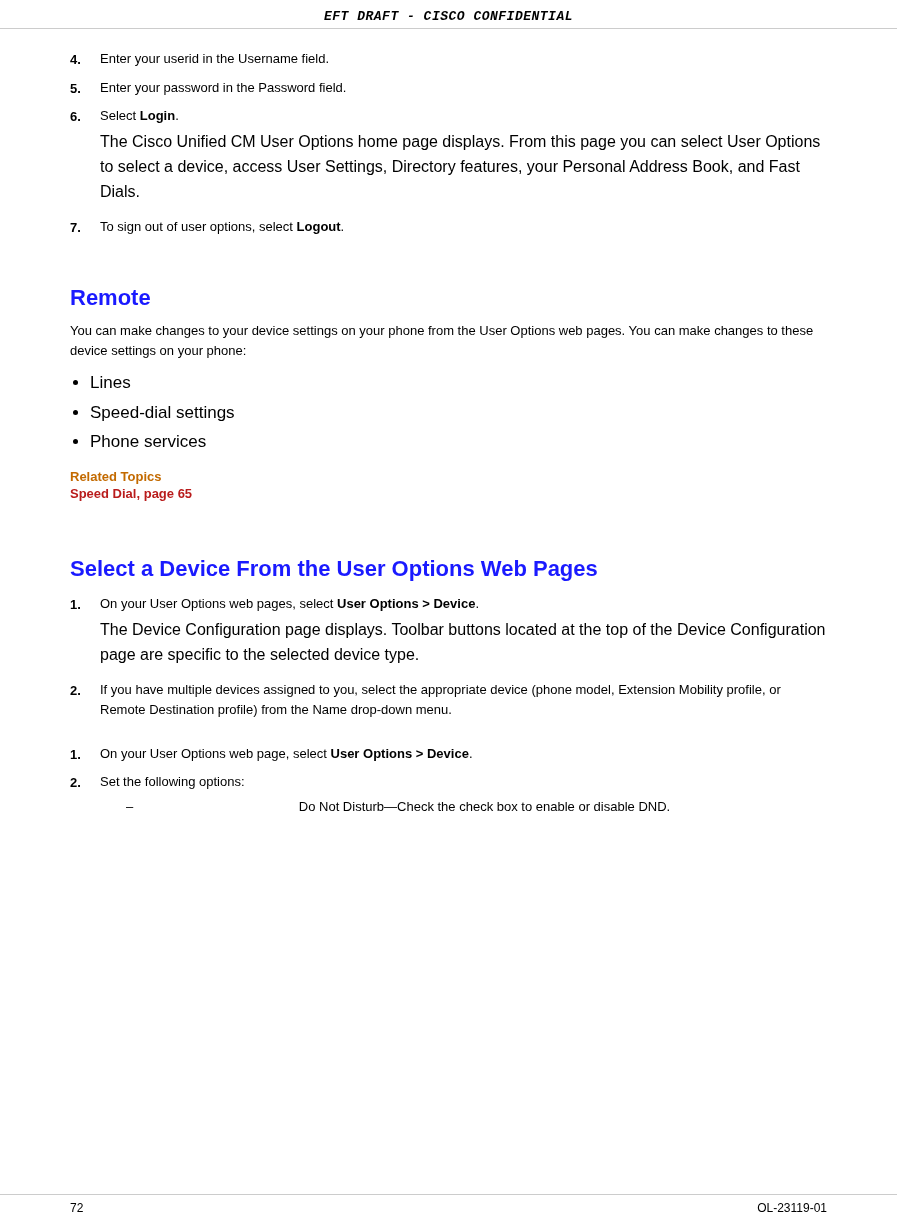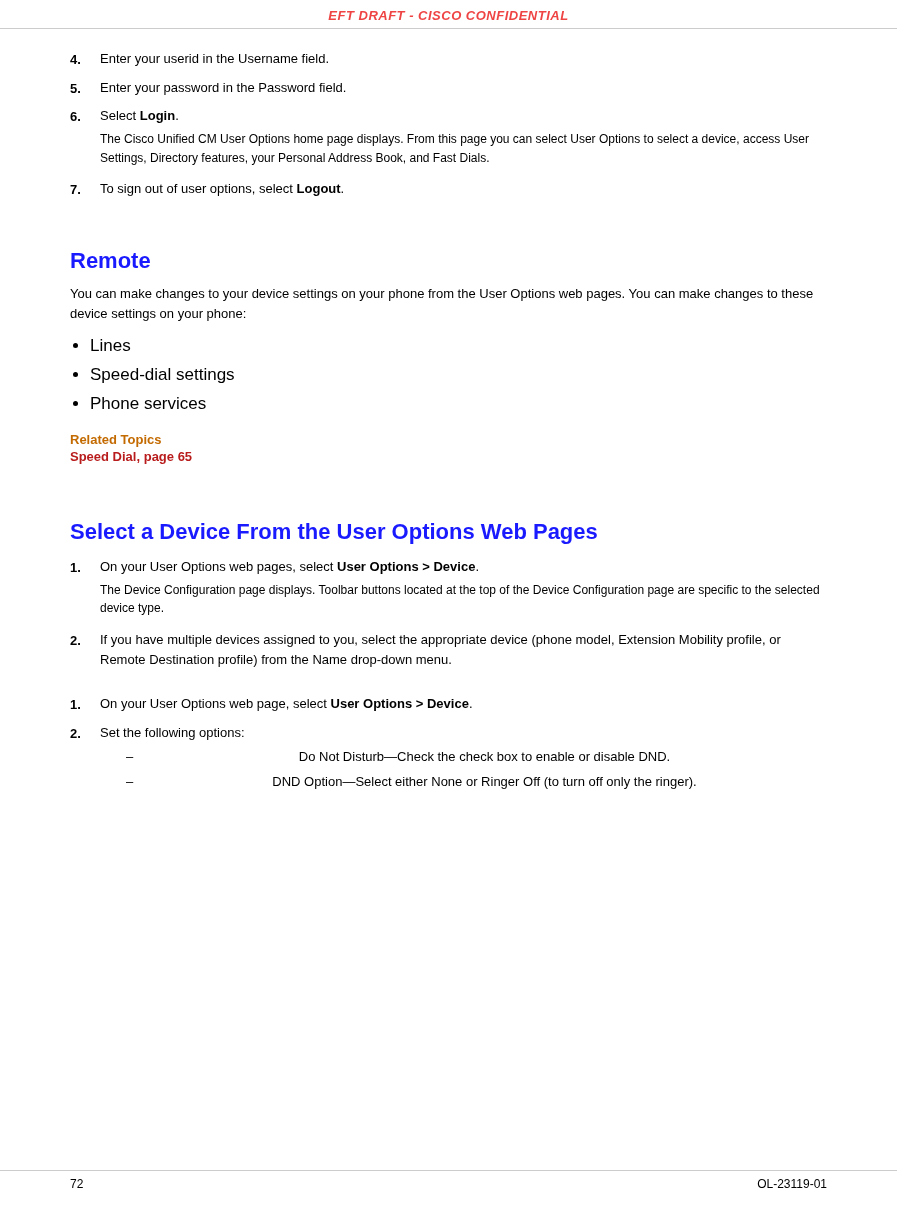--- a/index.html
+++ b/index.html
@@ -18,25 +18,25 @@
       position: relative;
     }
 
     .page-header {
       text-align: center;
       padding: 8px 0 4px 0;
       border-bottom: 1px solid #ccc;
     }
 
     .page-header-text {
-      font-family: Liberation Sans, sans-serif;
+      font-family: Liberation Mono, monospace;
       font-size: 13px;
       font-weight: bold;
       font-style: italic;
-      color: #ef4444;
+      color: #000000;
       letter-spacing: 0.5px;
     }
 
     .page-content {
       padding: 20px 70px 60px 70px;
     }
 
     .numbered-list-item {
       display: flex;
       margin-bottom: 8px;
@@ -59,21 +59,21 @@
     }
 
     .list-content p {
       margin-bottom: 4px;
     }
 
     .indented-para {
       margin-top: 4px;
       margin-bottom: 6px;
       font-family: Arial, sans-serif;
-      font-size: 12px;
+      font-size: 16px;
       line-height: 1.55;
     }
 
     .section-heading {
       font-family: Arial, sans-serif;
       font-size: 22px;
       font-weight: bold;
       color: #1a1aff;
       margin-top: 24px;
       margin-bottom: 10px;
@@ -139,21 +139,21 @@
     }
 
     .sub-bullet-list li::before {
       content: "–";
       position: absolute;
       left: -4px;
     }
 
     .page-footer {
       position: absolute;
-      bottom: 28px;
+      bottom: 4px;
       left: 0;
       right: 0;
       display: flex;
       justify-content: space-between;
       padding: 0 70px;
       font-family: Arial, sans-serif;
       font-size: 12px;
       color: #000;
       border-top: 1px solid #ccc;
       padding-top: 6px;
@@ -250,21 +250,20 @@
         <span>On your User Options web page, select <strong>User Options &gt; Device</strong>.</span>
       </div>
     </div>
 
     <div class="numbered-list-item">
       <span class="list-number">2.</span>
       <div class="list-content">
         <span>Set the following options:</span>
         <ul class="sub-bullet-list">
           <li>Do Not Disturb—Check the check box to enable or disable DND.</li>
-          <li>DND Option—Select either None or Ringer Off (to turn off only the ringer).</li>
         </ul>
       </div>
     </div>
   </div>
 
 </div>
 
 <div class="page-footer">
   <span>72</span>
   <span>OL-23119-01</span>

